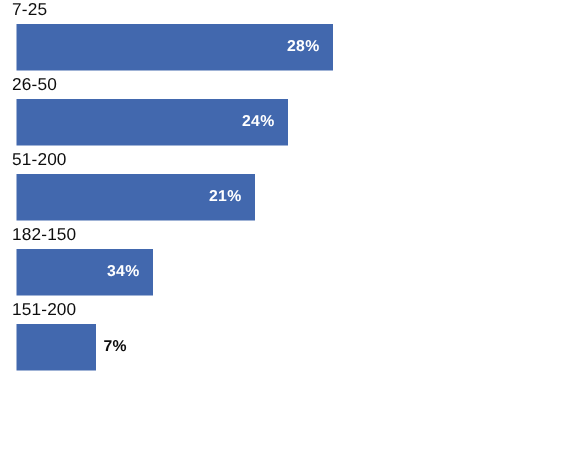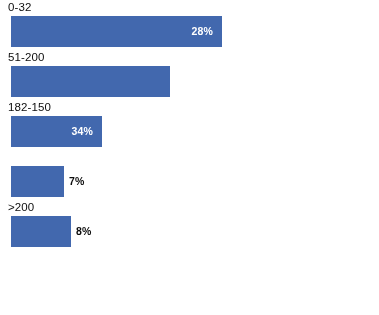--- a/index.html
+++ b/index.html
@@ -72,51 +72,53 @@
     color: #0d0d0d;
     text-align: left;
   }
 </style>
 </head>
 <body>
 
 <div id="chart-root" style="background: rgb(255, 255, 255);">
 
   <div class="bar-group">
-    <div class="cat-label">0-32</div>
+    <div class="cat-label">7-25</div>
     <div class="bar-row">
       <div class="bar" title="0-25 28%" style="width: 211px; background: rgb(66, 104, 174);"></div>
       <div class="value-label inside" style="color: rgb(255, 255, 255); left: 11px; width: 202px; text-align: right;">28%</div>
     </div>
   </div>
 
+  <div class="bar-group">
+    <div class="cat-label">26-50</div>
+    <div class="bar-row">
+      <div class="bar" title="26-50 24%" style="width: 181px; background: rgb(66, 104, 174);"></div>
+      <div class="value-label inside" style="color: rgb(255, 255, 255); left: 11px; width: 172px; text-align: right;">24%</div>
+    </div>
+  </div>
 
   <div class="bar-group">
     <div class="cat-label">51-200</div>
     <div class="bar-row">
       <div class="bar" title="51-100 21%" style="width: 159px; background: rgb(66, 104, 174);"></div>
+      <div class="value-label inside" style="color: rgb(255, 255, 255); left: 11px; width: 150px; text-align: right;">21%</div>
     </div>
   </div>
 
   <div class="bar-group">
     <div class="cat-label">182-150</div>
     <div class="bar-row">
       <div class="bar" title="101-150 12%" style="width: 91px; background: rgb(66, 104, 174);"></div>
       <div class="value-label inside" style="color: rgb(255, 255, 255); left: 11px; width: 82px; text-align: right;">34%</div>
     </div>
   </div>
 
   <div class="bar-group">
+    <div class="cat-label">151-200</div>
     <div class="bar-row">
       <div class="bar" title="151-200 7%" style="width: 53px; background: rgb(66, 104, 174);"></div>
       <div class="value-label outside" style="color: rgb(13, 13, 13); left: 69px; text-align: left;">7%</div>
     </div>
   </div>
 
-  <div class="bar-group">
-    <div class="cat-label">&gt;200</div>
-    <div class="bar-row">
-      <div class="bar" title="&gt;200 8%" style="width: 60px; background: rgb(66, 104, 174);"></div>
-      <div class="value-label outside" style="color: rgb(13, 13, 13); left: 76px; text-align: left;">8%</div>
-    </div>
-  </div>
 
 </div>
 
 </body></html>

